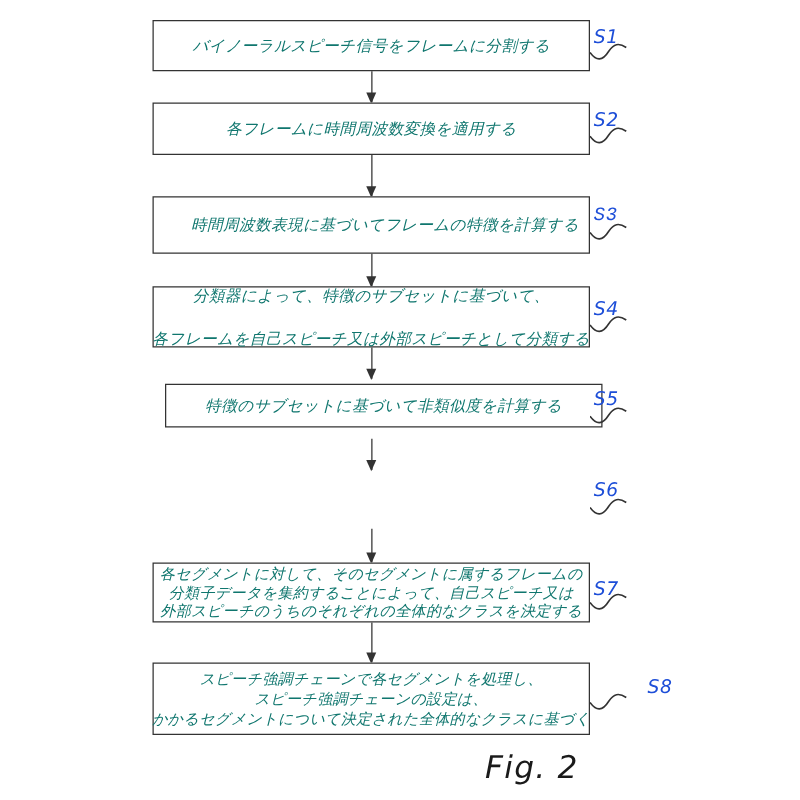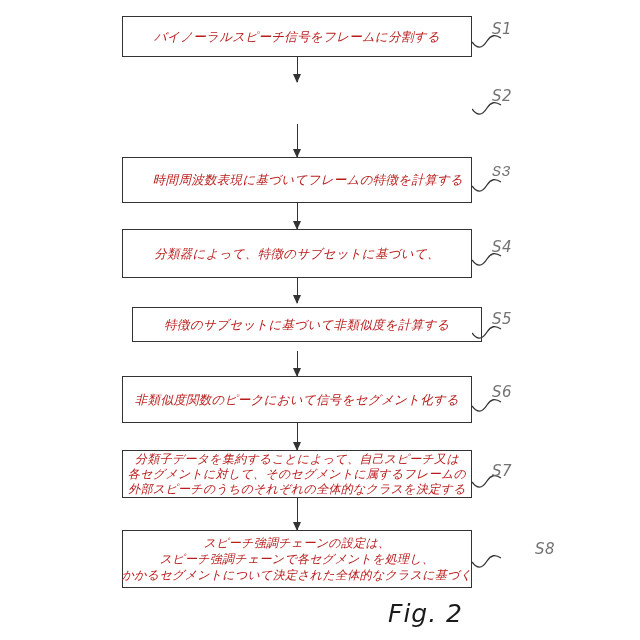--- a/index.html
+++ b/index.html
@@ -18,21 +18,21 @@
     box-sizing: border-box;
     border: 1.5px solid #333333;
     background: #ffffff;
     display: flex;
     flex-direction: column;
     align-items: center;
     justify-content: center;
     text-align: center;
     font-size: 12.5px;
     font-style: italic;
-    color: #b91c1c;
+    color: #0f766e;
     line-height: 15.5px;
     letter-spacing: 0.3px;
   }
   .flow-box .line { display: block; white-space: nowrap; }
   .flow-arrow {
     position: absolute;
     left: 296.5px;
     width: 1.5px;
     background: #333333;
   }
@@ -42,24 +42,24 @@
     bottom: -1px;
     left: -3.5px;
     width: 0;
     height: 0;
     border-left: 4px solid transparent;
     border-right: 4px solid transparent;
     border-top: 9px solid #333333;
   }
   .step-label {
     position: absolute;
-    left: 492px;
+    left: 475px;
     font-size: 15px;
     font-style: italic;
-    color: #737373;
+    color: #1d4ed8;
     letter-spacing: 0.5px;
   }
   .connector {
     position: absolute;
     left: 472px;
     width: 30px;
     height: 16px;
   }
   .fig-caption {
     position: absolute;
@@ -79,76 +79,77 @@
 
   <div class="flow-box" style="top:16px; height:41px;">
     <span class="line">バイノーラルスピーチ信号をフレームに分割する</span>
   </div>
   <svg class="connector" style="top:33px;" viewBox="0 0 30 16">
     <path d="M0 9 C5 16 10 16 15 8 C19 2 23 1 29 5" fill="none" stroke="#333333" stroke-width="1.3"></path>
   </svg>
   <div class="step-label" style="top:20px;">S1</div>
   <div class="flow-arrow" style="top:57px; height:25px;"></div>
 
+  <div class="flow-box" style="top:82px; height:42px;">
+    <span class="line">各フレームに時間周波数変換を適用する</span>
+  </div>
   <svg class="connector" style="top:100px;" viewBox="0 0 30 16">
     <path d="M0 9 C5 16 10 16 15 8 C19 2 23 1 29 5" fill="none" stroke="#333333" stroke-width="1.3"></path>
   </svg>
   <div class="step-label" style="top:87px;">S2</div>
   <div class="flow-arrow" style="top:124px; height:33px;"></div>
 
   <div class="flow-box" style="top:157px; height:46px;padding-left:22px;">
     <span class="line">時間周波数表現に基づいてフレームの特徴を計算する</span>
   </div>
   <svg class="connector" style="top:177px;" viewBox="0 0 30 16">
     <path d="M0 9 C5 16 10 16 15 8 C19 2 23 1 29 5" fill="none" stroke="#333333" stroke-width="1.3"></path>
   </svg>
   <div class="step-label" style="top:164px;font-family:Liberation Mono, monospace;">S3</div>
   <div class="flow-arrow" style="top:203px; height:26px;"></div>
 
   <div class="flow-box" style="top:229px; height:49px;gap:19px;">
     <span class="line">分類器によって、特徴のサブセットに基づいて、</span>
+    <span class="line">各フレームを自己スピーチ又は外部スピーチとして分類する</span>
   </div>
   <svg class="connector" style="top:251px;" viewBox="0 0 30 16">
     <path d="M0 9 C5 16 10 16 15 8 C19 2 23 1 29 5" fill="none" stroke="#333333" stroke-width="1.3"></path>
   </svg>
   <div class="step-label" style="top:238px;">S4</div>
   <div class="flow-arrow" style="top:278px; height:25px;"></div>
 
   <div class="flow-box" style="top:307px; height:35px;margin-left:10px;">
     <span class="line">特徴のサブセットに基づいて非類似度を計算する</span>
   </div>
   <svg class="connector" style="top:324px;" viewBox="0 0 30 16">
     <path d="M0 9 C5 16 10 16 15 8 C19 2 23 1 29 5" fill="none" stroke="#333333" stroke-width="1.3"></path>
   </svg>
   <div class="step-label" style="top:310px;">S5</div>
   <div class="flow-arrow" style="top:351px; height:25px;"></div>
 
-  <div class="flow-box" style="top:376px; height:47px;">
-    <span class="line">非類似度関数のピークにおいて信号をセグメント化する</span>
-  </div>
   <svg class="connector" style="top:397px;" viewBox="0 0 30 16">
     <path d="M0 9 C5 16 10 16 15 8 C19 2 23 1 29 5" fill="none" stroke="#333333" stroke-width="1.3"></path>
   </svg>
   <div class="step-label" style="top:383px;">S6</div>
   <div class="flow-arrow" style="top:423px; height:27px;"></div>
 
   <div class="flow-box" style="top:450px; height:48px; line-height:15px; font-size:12px;">
+    <span class="line">各セグメントに対して、そのセグメントに属するフレームの</span>
     <span class="line">分類子データを集約することによって、自己スピーチ又は</span>
-    <span class="line">各セグメントに対して、そのセグメントに属するフレームの</span>
     <span class="line">外部スピーチのうちのそれぞれの全体的なクラスを決定する</span>
   </div>
   <svg class="connector" style="top:473px;" viewBox="0 0 30 16">
     <path d="M0 9 C5 16 10 16 15 8 C19 2 23 1 29 5" fill="none" stroke="#333333" stroke-width="1.3"></path>
   </svg>
   <div class="step-label" style="top:462px;">S7</div>
   <div class="flow-arrow" style="top:498px; height:32px;"></div>
 
   <div class="flow-box" style="top:530px; height:58px; line-height:16px; font-size:12px;">
+    <span class="line">スピーチ強調チェーンで各セグメントを処理し、</span>
     <span class="line">スピーチ強調チェーンの設定は、</span>
-    <span class="line">スピーチ強調チェーンで各セグメントを処理し、</span>
     <span class="line">かかるセグメントについて決定された全体的なクラスに基づく</span>
   </div>
   <svg class="connector" style="top:553px;" viewBox="0 0 30 16">
     <path d="M0 9 C5 16 10 16 15 8 C19 2 23 1 29 5" fill="none" stroke="#333333" stroke-width="1.3"></path>
   </svg>
   <div class="step-label" style="top:540px;margin-left:43px;">S8</div>
 
   <div class="fig-caption">Fig. 2</div>
 
 </div>

